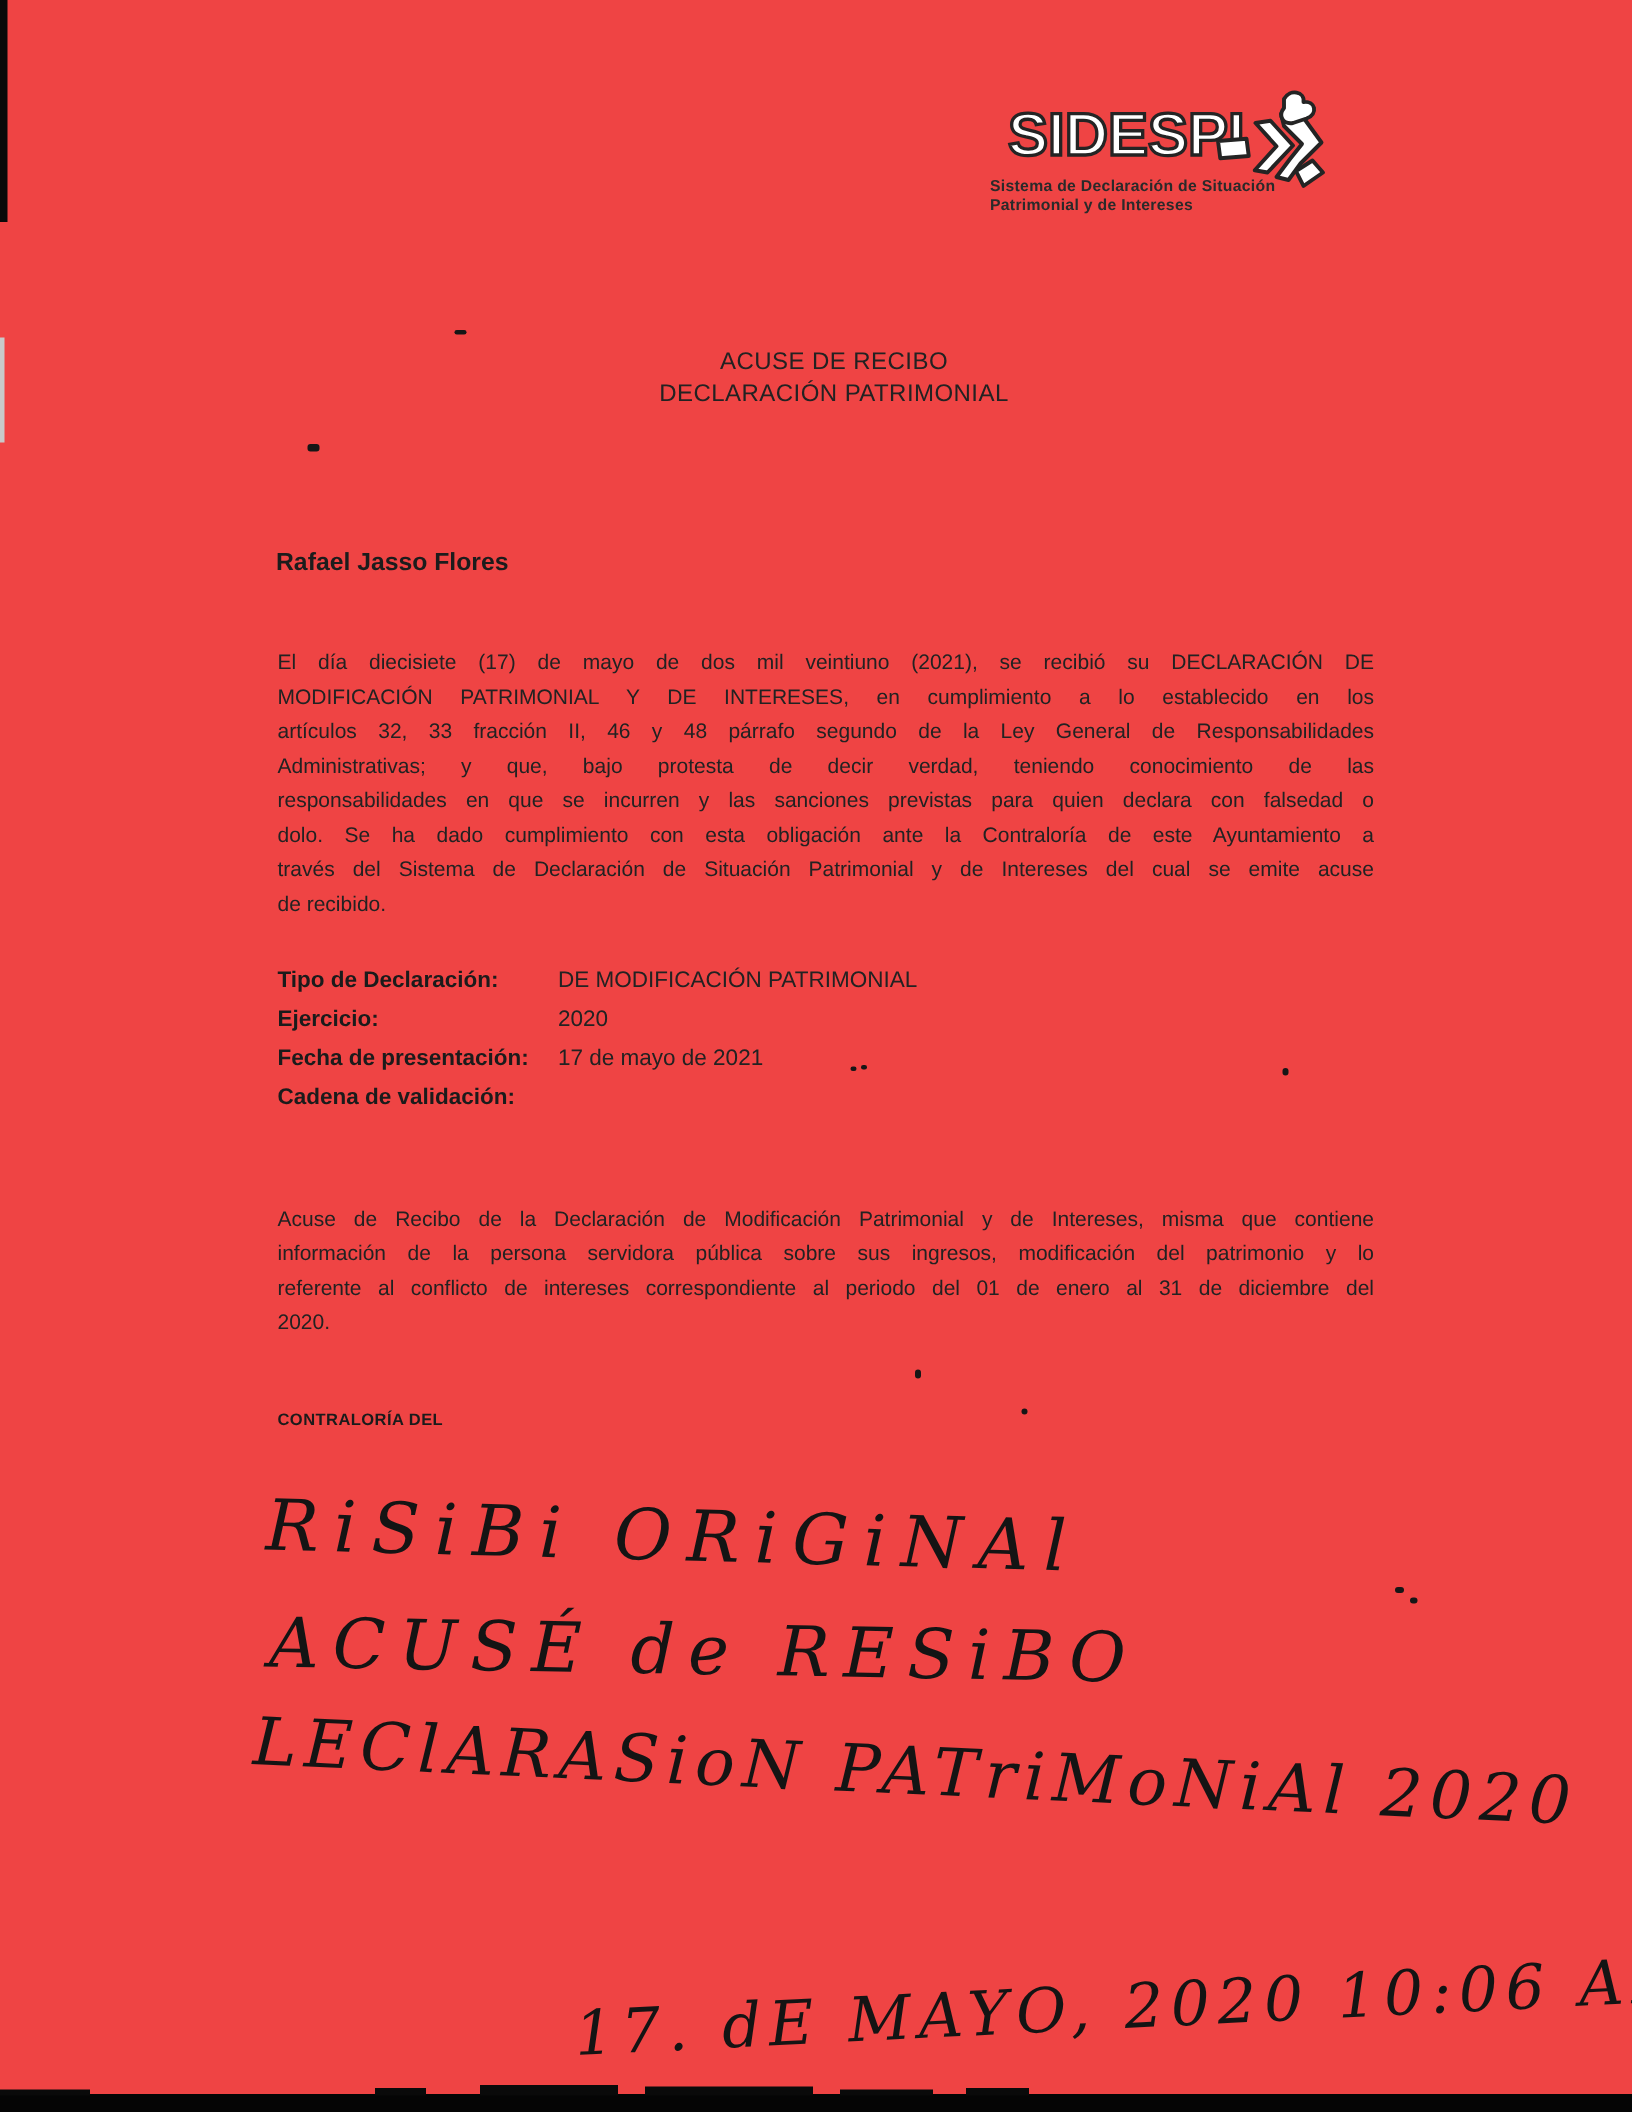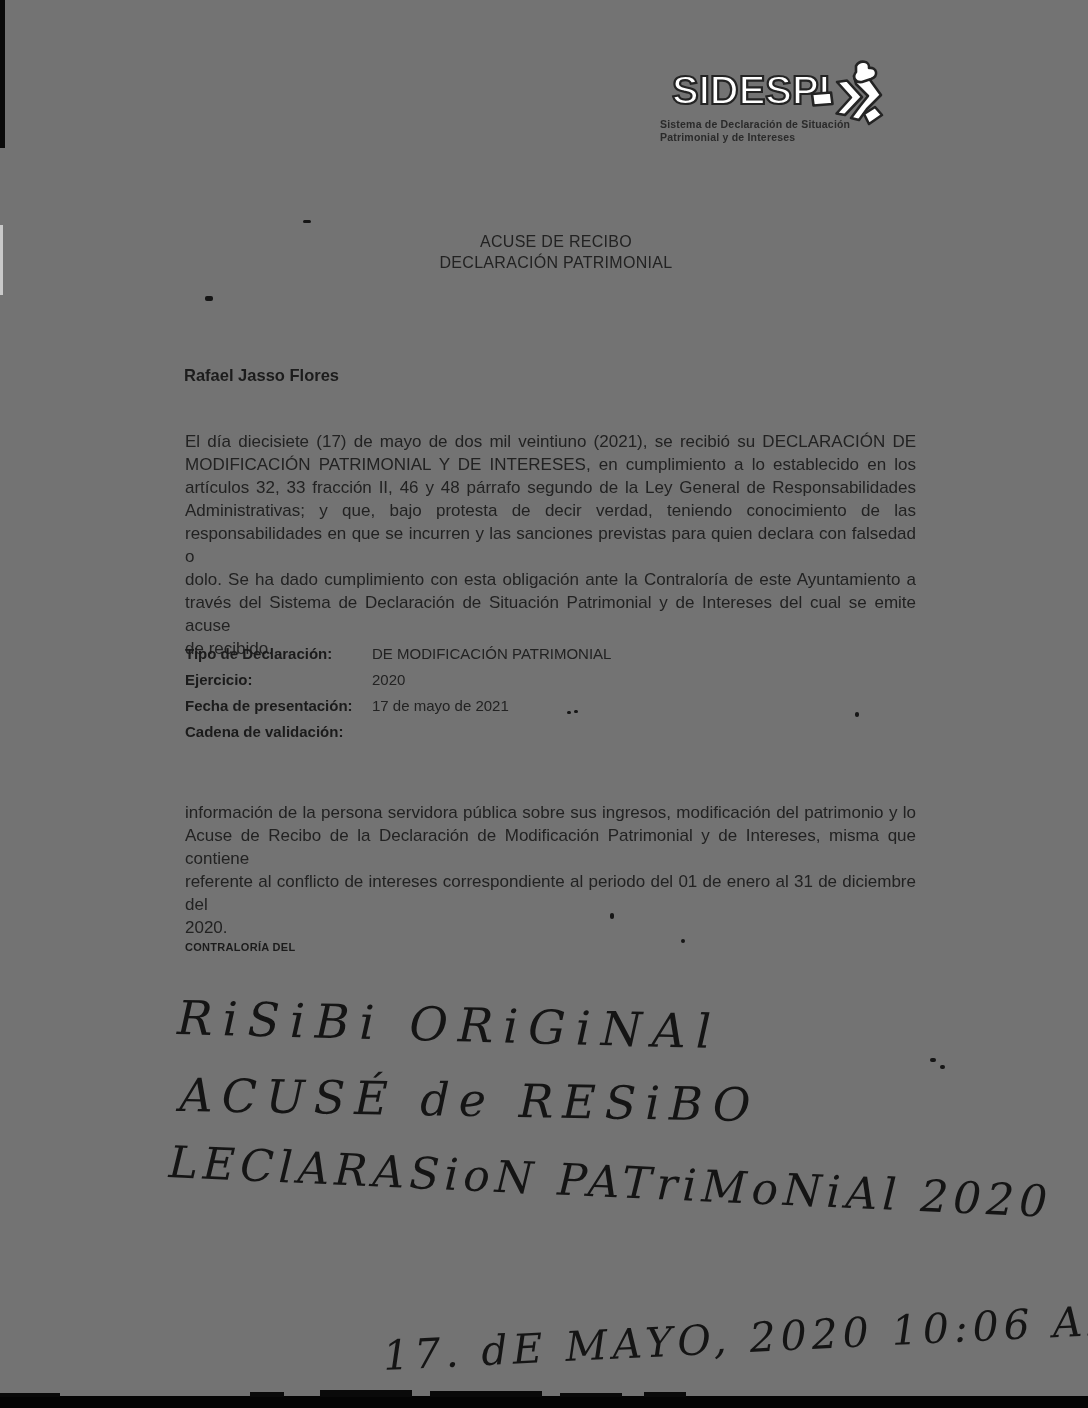--- a/index.html
+++ b/index.html
@@ -1,20 +1,20 @@
 <!DOCTYPE html>
 <html><head>
 <meta charset="utf-8">
 <style>
   html,body{margin:0;padding:0;}
   body{
     width:1088px;height:1408px;background:#ffffff;position:relative;
     font-family:"Liberation Sans",sans-serif;color:#1f1f1f;overflow:hidden;
   }
-  .page{position:absolute;inset:0;overflow:hidden;background:#737373;}
+  .page{position:absolute;inset:0;overflow:hidden;background:#ef4444;}
 
   
   .logo{position:absolute;left:660px;top:60px;width:230px;height:90px;}
   .logo-text{
     position:absolute;left:12px;top:8px;font-size:40px;font-weight:bold;
     letter-spacing:0px;color:#ffffff;-webkit-text-stroke:2.2px #242424;
     text-shadow:0 0 1px #3a3a3a;font-family:"Liberation Sans",sans-serif;white-space:nowrap;
   }
   .logo-icon{position:absolute;left:150px;top:-2px;}
   .logo-tagline{
@@ -22,21 +22,21 @@
     font-size:10.5px;font-weight:bold;line-height:12.5px;color:#2a2a2a;
     letter-spacing:0.2px;
   }
 
   
   .doc-title{position:absolute;left:12px;top:231px;width:1088px;text-align:center;
     font-size:16px;line-height:21px;color:#222;letter-spacing:0.3px;}
   .name{position:absolute;left:184px;top:366px;font-size:16.5px;font-weight:bold;color:#1c1c1c;}
 
   
-  .para{position:absolute;left:185px;width:731px;font-size:17px;line-height:23px;color:#222;}
+  .para{position:absolute;left:185px;width:731px;font-size:14px;line-height:23px;color:#222;}
   .para1{top:430px;}
   .para2{top:801px;}
   .jline{text-align:justify;text-align-last:justify;}
   .jlast{text-align-last:left;}
 
   
   .details{position:absolute;left:185px;top:641px;width:700px;font-size:15px;line-height:26px;}
   .drow{white-space:nowrap;}
   .dlabel{display:inline-block;min-width:187px;font-weight:bold;color:#1b1b1b;}
   .dvalue{color:#222;text-align:right;}
@@ -128,22 +128,22 @@
     </div>
     <div class="drow">
       <span class="dlabel">Fecha de presentación:</span><span class="dvalue">17 de mayo de 2021</span>
     </div>
     <div class="drow">
       <span class="dlabel">Cadena de validación:</span><span class="dvalue"></span>
     </div>
   </div>
 
   <div class="para para2">
+    <div class="jline">Acuse de Recibo de la Declaración de Modificación Patrimonial y de Intereses, misma que contiene</div>
     <div class="jline">información de la persona servidora pública sobre sus ingresos, modificación del patrimonio y lo</div>
-    <div class="jline">Acuse de Recibo de la Declaración de Modificación Patrimonial y de Intereses, misma que contiene</div>
     <div class="jline">referente al conflicto de intereses correspondiente al periodo del 01 de enero al 31 de diciembre del</div>
     <div class="jline jlast">2020.</div>
   </div>
 
   <div class="contraloria">CONTRALORÍA DEL</div>
 
   <div class="hw hw1">RiSiBi ORiGiNAl</div>
   <div class="hw hw2">ACUSÉ de RESiBO</div>
   <div class="hw hw3">LEClARASioN PATriMoNiAl 2020</div>
   <div class="hw hw4">17. dE MAYO, 2020 10:06 AM.</div>

